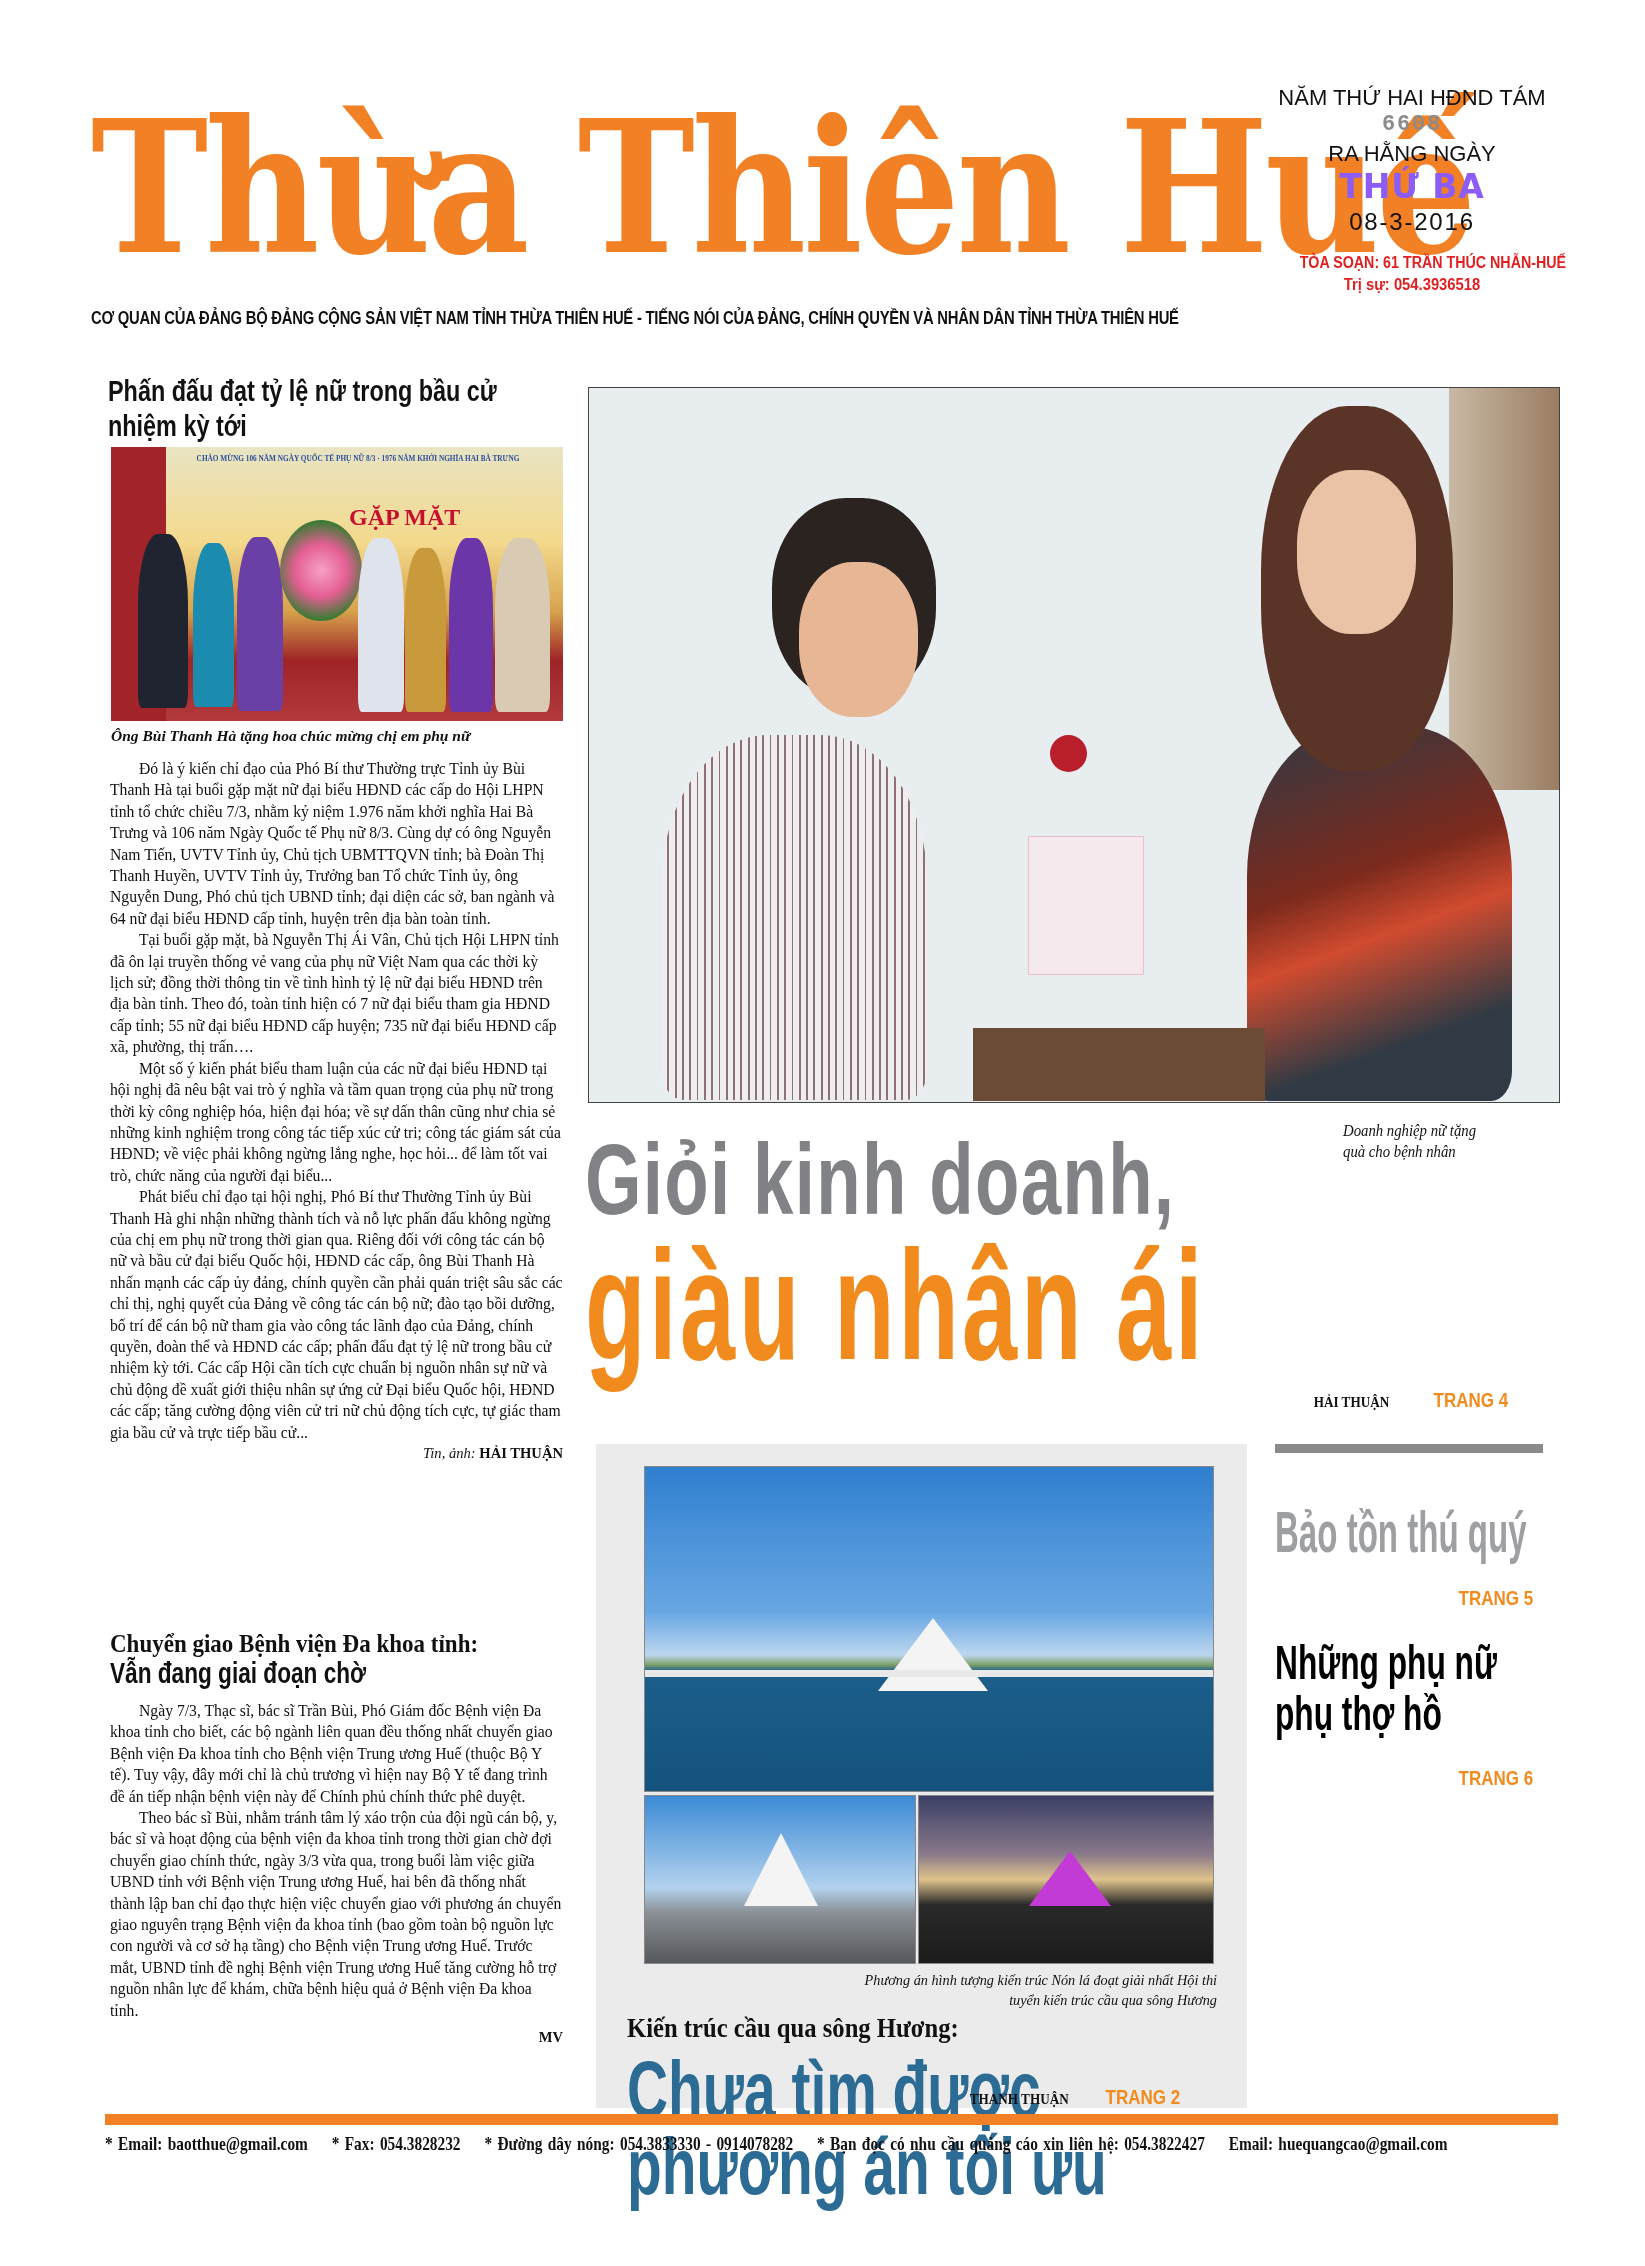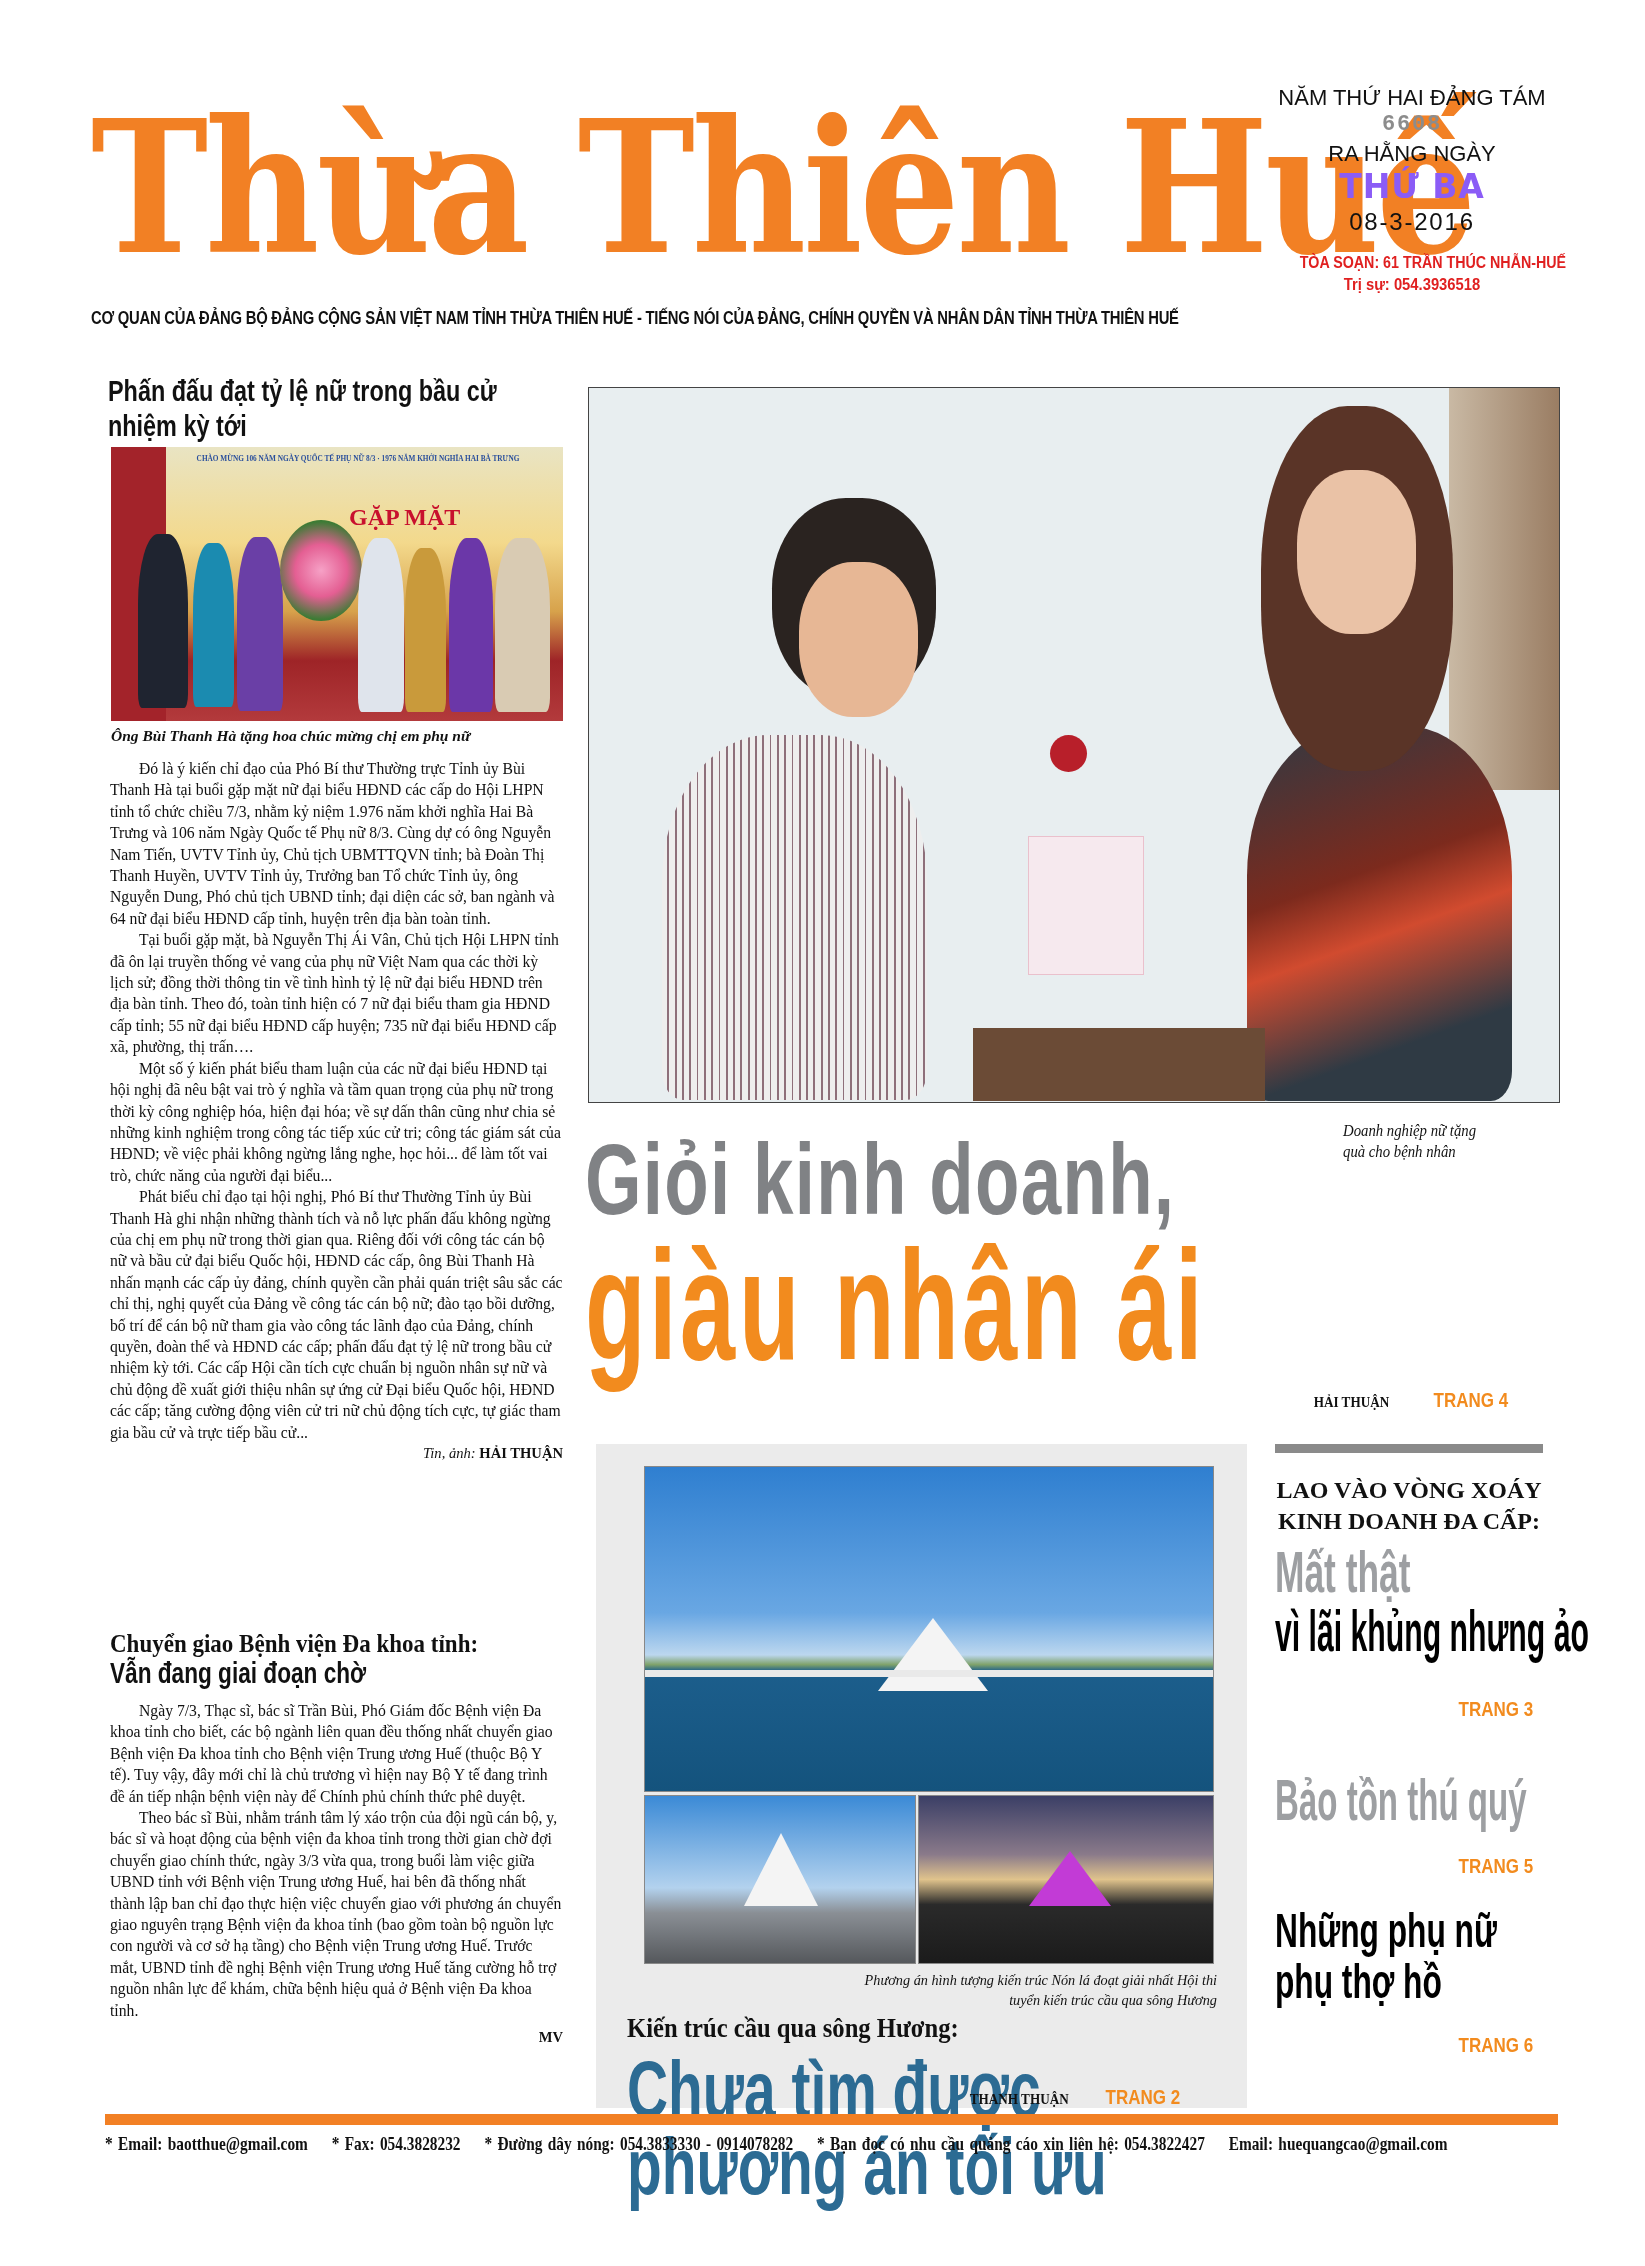--- a/index.html
+++ b/index.html
@@ -61,21 +61,21 @@
   
   .person { position:absolute; border-radius:40% 40% 8% 8%; }
 </style>
 </head>
 <body>
 
 <div class="abs masthead-title">Thừa Thiên Huế</div>
 <div class="abs tagline">CƠ QUAN CỦA ĐẢNG BỘ ĐẢNG CỘNG SẢN VIỆT NAM TỈNH THỪA THIÊN HUẾ  -  TIẾNG NÓI CỦA ĐẢNG, CHÍNH QUYỀN VÀ NHÂN DÂN TỈNH THỪA THIÊN HUẾ</div>
 
 <div class="abs info-box">
-  <div class="info-year">NĂM THỨ HAI ĐẢNG TÁM</div>
+  <div class="info-year">NĂM THỨ HAI HĐND TÁM</div>
   <div class="info-issue">6608</div>
   <div class="info-daily">RA HẰNG NGÀY</div>
   <div class="info-day">THỨ BA</div>
   <div class="info-date">08-3-2016</div>
   <div class="info-office">TÒA SOẠN: 61 TRẦN THÚC NHẪN-HUẾ</div>
   <div class="info-phone">Trị sự: 054.3936518</div>
 </div>
 
 <div class="abs left-col">
   <div class="h-cond lead-title">Phấn đấu đạt tỷ lệ nữ trong bầu cử nhiệm kỳ tới</div>
@@ -161,26 +161,20 @@
   </div>
   <div style="position:absolute;left:365px;top:630px;white-space:nowrap;margin-top:12px;">
     <span style="font-weight:bold;font-size:15.5px;display:inline-block;transform:scaleX(0.85);">THANH THUẬN</span>
     <span class="trang" style="font-size:20px;margin-left:18.3px;">TRANG 2</span>
   </div>
 </div>
 
 <div class="abs right-col">
   <div class="rc-rule"></div>
 
-  <div>
-    <div class="rc-kicker">LAO VÀO VÒNG XOÁY KINH DOANH ĐA CẤP:</div>
-    <div class="rc-gray" style="font-size:57px;line-height:58px;transform:scaleX(0.62);margin-top:5.5px;">Mất thật</div>
-    <div class="rc-black" style="font-size:57px;line-height:60px;transform:scaleX(0.53);">vì lãi khủng nhưng ảo</div>
-    <div style="text-align:right;width:265px;margin-top:37px;"><span class="trang" style="font-size:20px;">TRANG 3</span></div>
-  </div>
 
   <div style="margin-top:49px;">
     <div class="rc-gray" style="font-size:57px;line-height:60px;transform:scaleX(0.58);">Bảo tồn thú quý</div>
     <div style="text-align:right;width:265px;margin-top:25px;"><span class="trang" style="font-size:20px;">TRANG 5</span></div>
   </div>
 
   <div style="margin-top:27.4px;">
     <div class="rc-black" style="font-size:48px;line-height:51px;transform:scaleX(0.66);">Những phụ nữ</div>
     <div class="rc-black" style="font-size:48px;line-height:51px;transform:scaleX(0.66);">phụ thợ hồ</div>
     <div style="text-align:right;width:265px;margin-top:27.4px;"><span class="trang" style="font-size:20px;">TRANG 6</span></div>

